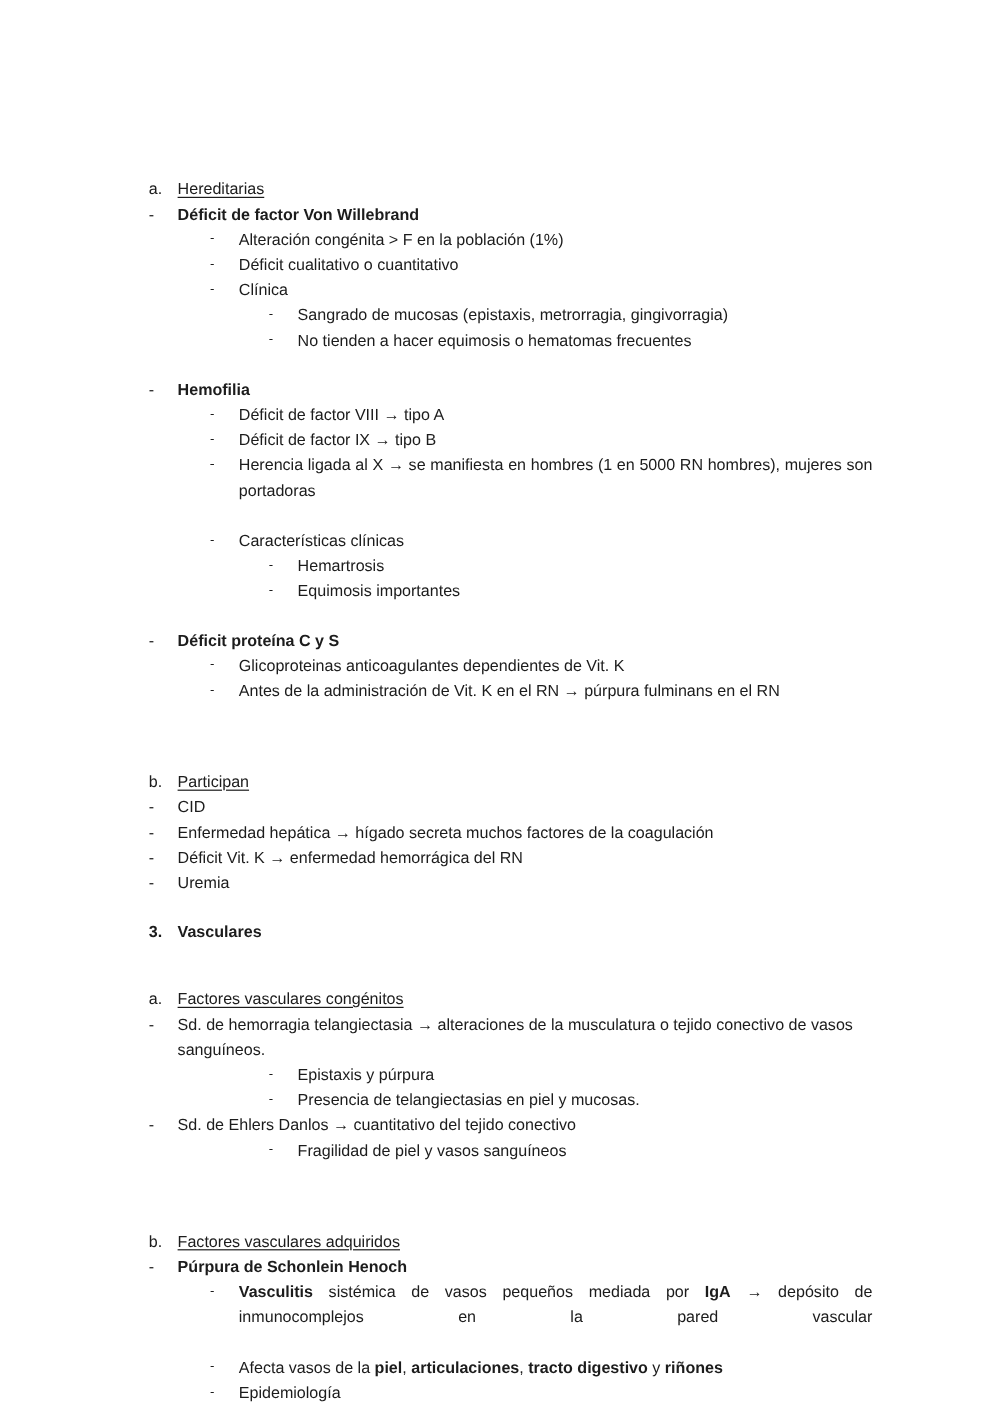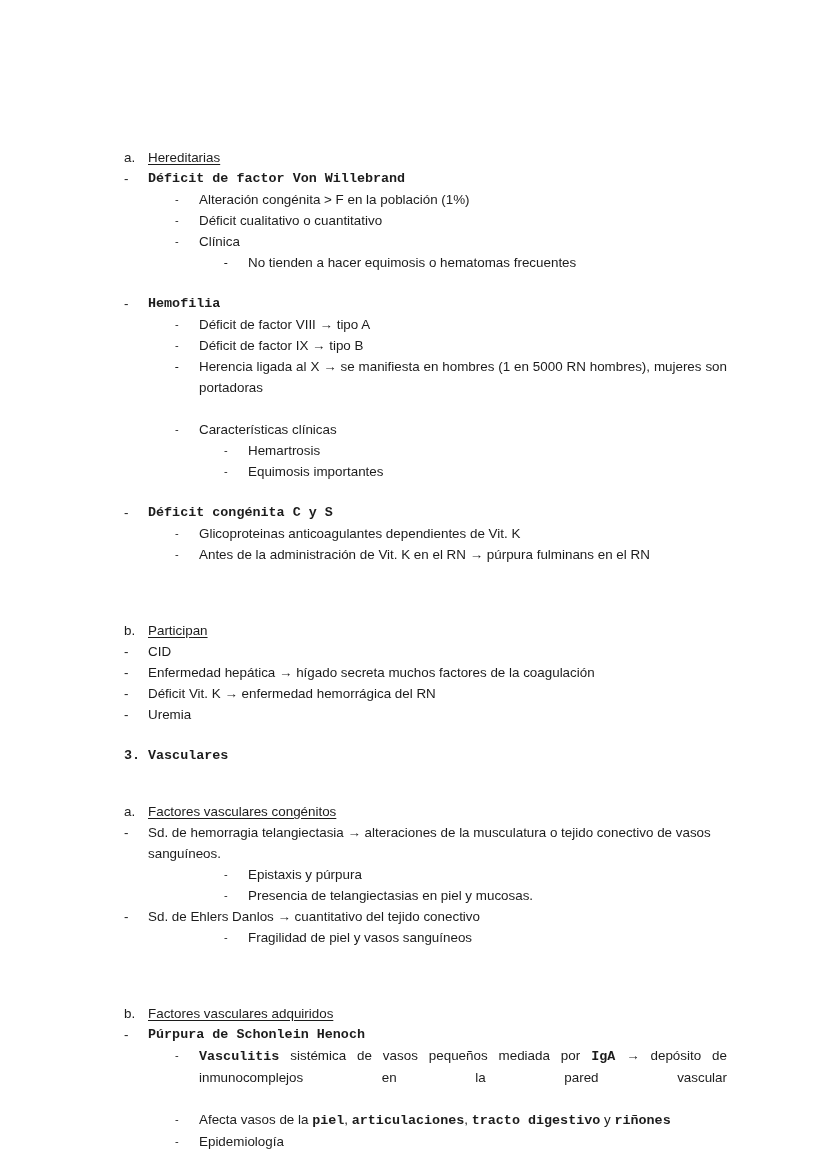--- a/index.html
+++ b/index.html
@@ -65,21 +65,21 @@
   .lv2 > .marker { left: 51px; width: 24px; }
 
   
   .lv3 { padding-left: 124px; }
   .lv3 > .marker { left: 100px; width: 24px; }
 
   .dash  { font-size: 13.4px; }
   .lv2 > .marker.dash,
   .lv3 > .marker.dash { font-size: 11px; line-height: 21px; }
 
-  .bold   { font-weight: bold; font-family: Liberation Mono, monospace; }
+  .bold   { font-weight: bold; }
   .uline  { text-decoration: underline; text-underline-offset: 2px; margin-top: 35px; }
 
   
   .just > .txt { text-align: justify; text-justify: inter-word; }
   .just > .txt::after { content: ""; display: inline-block; width: 100%; }
 
   .gap { height: 20px; }
 </style>
 </head>
 <body>
@@ -105,20 +105,21 @@
       <span class="marker dash">-</span>
       <span class="txt">Déficit cualitativo o cuantitativo</span>
     </div>
     <div class="row lv2">
       <span class="marker dash">-</span>
       <span class="txt">Clínica</span>
     </div>
 
     <div class="row lv3">
       <span class="marker dash">-</span>
+      <span class="txt">Sangrado de mucosas (epistaxis, metrorragia, gingivorragia)</span>
     </div>
     <div class="row lv3">
       <span class="marker dash">-</span>
       <span class="txt">No tienden a hacer equimosis o hematomas frecuentes</span>
     </div>
 
     <div class="gap"></div>
 
     <div class="row lv1">
       <span class="marker dash">-</span>
@@ -151,21 +152,21 @@
     </div>
     <div class="row lv3">
       <span class="marker dash">-</span>
       <span class="txt">Equimosis importantes</span>
     </div>
 
     <div class="gap"></div>
 
     <div class="row lv1">
       <span class="marker dash">-</span>
-      <span class="txt bold">Déficit congénita C y S</span>
+      <span class="txt bold">Déficit proteína C y S</span>
     </div>
     <div class="row lv2">
       <span class="marker dash">-</span>
       <span class="txt">Glicoproteinas anticoagulantes dependientes de Vit. K</span>
     </div>
     <div class="row lv2">
       <span class="marker dash">-</span>
       <span class="txt">Antes de la administración de Vit. K en el RN → púrpura fulminans en el RN</span>
     </div>
 

